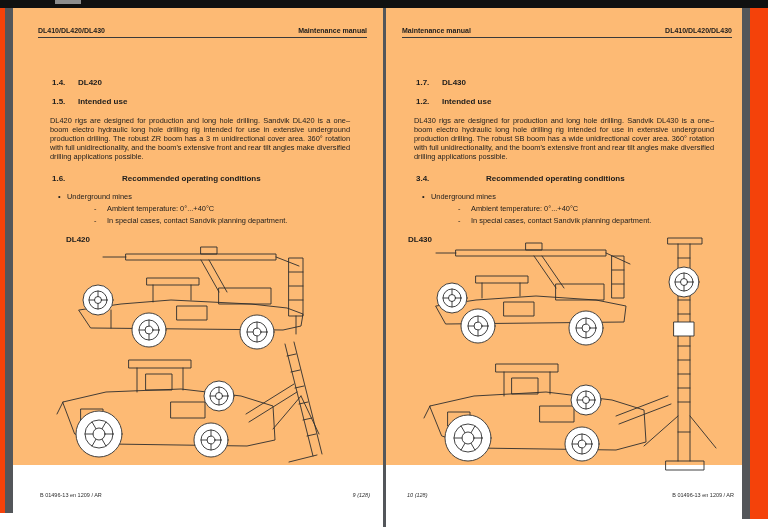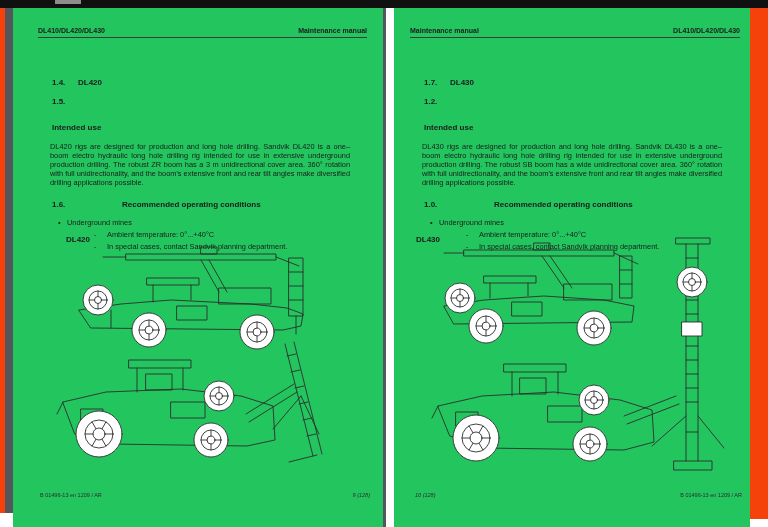--- a/index.html
+++ b/index.html
@@ -7,37 +7,37 @@
           font-family:"Liberation Sans",sans-serif;color:#1c1c1c;background:#ffffff;}
   .top-bar{position:absolute;left:0;top:0;width:768px;height:8px;background:#101010;}
   .top-notch{position:absolute;left:55px;top:0;width:26px;height:4px;background:#8d8d8d;}
   .o-strip{position:absolute;background:#f4420a;}
   .g-strip{position:absolute;background:#53565a;}
   .o-left{left:0;top:8px;width:5px;height:505px;}
   .g-left{left:5px;top:8px;width:8px;height:505px;}
   .g-right{left:742px;top:8px;width:8px;height:511px;}
   .o-right{left:750px;top:8px;width:18px;height:511px;}
   .divider{position:absolute;left:383px;top:8px;width:3px;height:519px;background:#53565a;}
-  .page{position:absolute;top:8px;height:519px;background:#22c55e;}
+  .page{position:absolute;top:8px;height:457px;background:#fdba74;}
   .page.pleft{left:13px;width:370px;}
-  .page.pright{left:394px;width:356px;}
+  .page.pright{left:386px;width:356px;}
 
   .pg-header{position:absolute;top:19px;display:flex;justify-content:space-between;
              font-size:7px;font-weight:bold;border-bottom:1px solid #3a3a3a;
              padding-bottom:2px;line-height:8px;}
   .page.pleft  .pg-header{left:25px;right:16px;}
   .page.pright .pg-header{left:16px;right:10px;}
 
   .content{position:absolute;top:71px;}
   .page.pleft  .content{left:37px;width:300px;}
   .page.pright .content{left:28px;width:300px;}
 
   .sec-h{display:flex;font-size:8px;font-weight:bold;line-height:8px;padding-left:2px;}
   .sec-h .h-num{width:26px;flex:0 0 26px;}
-  .h-intended{margin-top:11px;flex-direction:column;}
+  .h-intended{margin-top:11px;}
   .body-par{margin-top:10px;font-size:7.4px;line-height:9px;text-align:justify;}
   .h-cond{margin-top:14px;gap:44px;}
   .bullet-row{margin-top:9px;display:flex;font-size:7.4px;line-height:9px;}
   .b-dot{flex:0 0 17px;padding-left:8px;box-sizing:border-box;}
   .sub-row{margin-top:3px;display:flex;font-size:7.4px;line-height:9px;padding-left:44px;}
   .s-dash{flex:0 0 13px;}
 
   .fig-label{position:absolute;font-size:8px;font-weight:bold;top:227px;}
   .page.pleft  .fig-label{left:53px;}
   .page.pright .fig-label{left:22px;}
@@ -206,21 +206,21 @@
       <div class="sec-h">
         <span class="h-num">1.7.</span>
         <span>DL430</span>
       </div>
       <div class="sec-h h-intended">
         <span class="h-num">1.2.</span>
         <span>Intended use</span>
       </div>
       <div class="body-par">DL430 rigs are designed for production and long hole drilling. Sandvik DL430 is a one–boom electro hydraulic long hole drilling rig intended for use in extensive underground production drilling. The robust SB boom has a wide unidirectional cover area. 360° rotation with full unidirectionality, and the boom's extensive front and rear tilt angles make diversified drilling applications possible.</div>
       <div class="sec-h h-cond">
-        <span class="h-num">1.0.</span>
+        <span class="h-num">3.4.</span>
         <span>Recommended operating conditions</span>
       </div>
       <div class="bullet-row">
         <span class="b-dot">•</span>
         <span>Underground mines</span>
       </div>
       <div class="sub-row">
         <span class="s-dash">-</span>
         <span>Ambient temperature: 0°...+40°C</span>
       </div>

